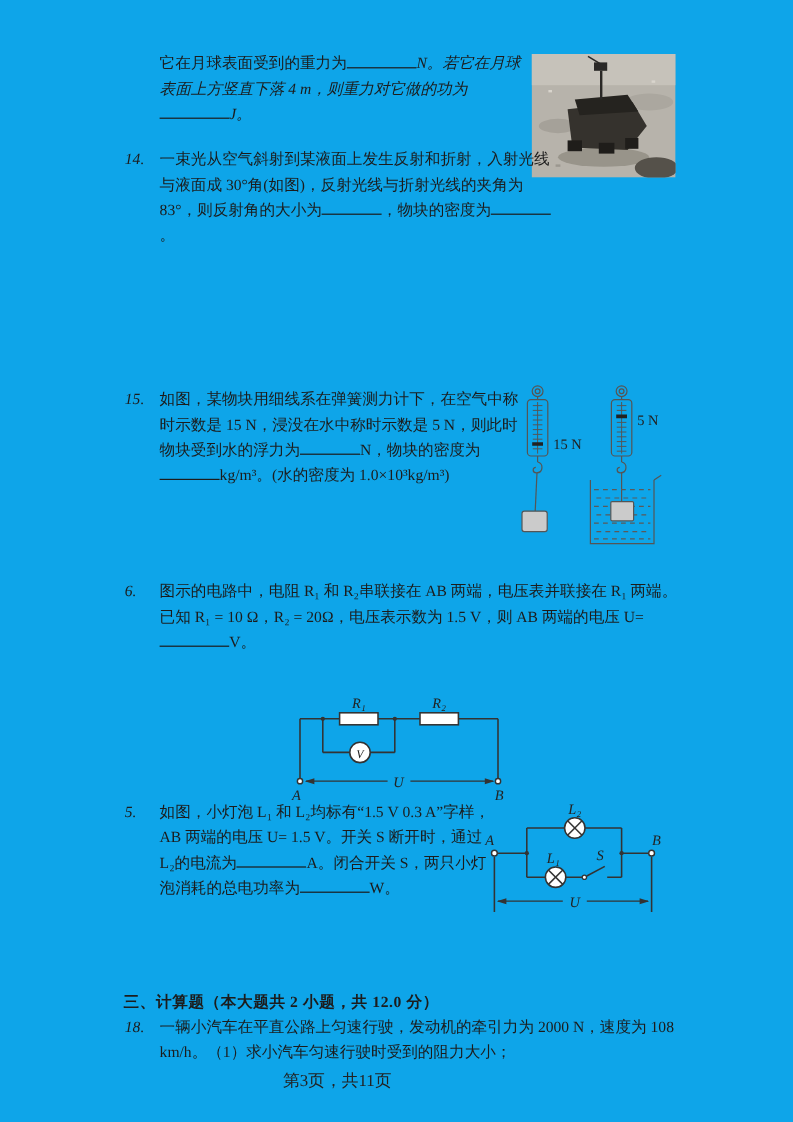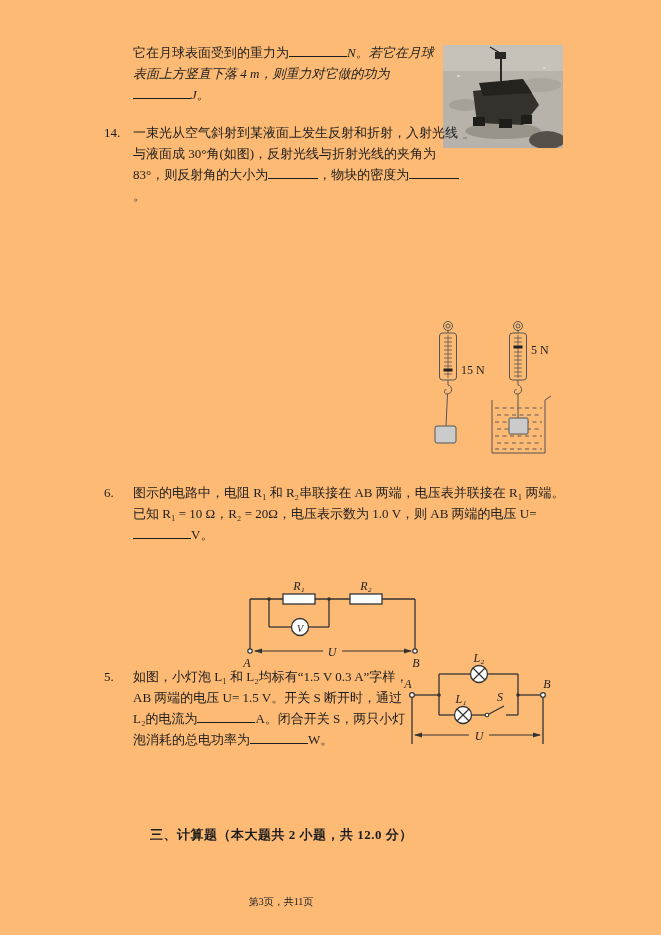--- a/index.html
+++ b/index.html
@@ -1,31 +1,31 @@
 <!DOCTYPE html>
 <html><head>
 <meta charset="utf-8">
 <style>
   html,body{margin:0;padding:0;background:#ffffff;}
   .page{
-    position:relative;width:661px;height:935px;background:#fdba74;overflow:hidden;
+    position:relative;width:661px;height:935px;background:#0ea5e9;overflow:hidden;
     font-family:"Liberation Serif","DejaVu Serif",serif;
     color:#1c1c1c;font-size:13px;line-height:21px;
   }
   .q{position:absolute;display:flex;}
-  .qnum{flex:0 0 29px;width:29px;}
+  .qnum{flex:0 0 29px;width:29px;font-style:italic;}
   .qtext{flex:1;}
   .blank{
     display:inline-block;width:50px;height:13px;
     border-bottom:1px solid #1c1c1c;vertical-align:baseline;
   }
   .blank.wide{width:58px;}
   .fig{position:absolute;}
-  .sec{position:absolute;font-weight:bold;letter-spacing:.5px;margin-left:47px;}
-  .footer{position:absolute;left:0;top:891px;width:562px;text-align:center;font-size:10px;color:#222;}
+  .sec{position:absolute;font-weight:bold;letter-spacing:.5px;}
+  .footer{position:absolute;left:0;top:891px;width:562px;text-align:center;font-size:14px;color:#222;}
   svg text{font-family:"Liberation Serif","DejaVu Serif",serif;}
   .it{font-style:italic;}
 </style>
 </head>
 <body>
 
 <div class="page">
 
   <div class="q" style="left:133px;top:42px;width:312px;">
     <div class="qtext"><span>它在月球表面受到的重力为</span><span class="blank wide"></span><span class="it">N。若它在月球表面上方竖直下落 4 m，则重力对它做的功为</span><span class="blank wide"></span><span class="it">J。</span></div>
@@ -52,20 +52,24 @@
       <rect x="20" y="92" width="4" height="2" fill="#9b978f"></rect>
     </svg>
   </div>
 
   <div class="q" style="left:104px;top:122px;width:362px;">
     <div class="qnum">14.</div>
     <div class="qtext"><span>一束光从空气斜射到某液面上发生反射和折射，入射光线与液面成 30°角(如图)，反射光线与折射光线的夹角为 83°，则反射角的大小为</span><span class="blank"></span><span>，物块的密度为</span><span class="blank"></span><span>。</span></div>
   </div>
 
 
+  <div class="q" style="left:104px;top:322px;width:336px;">
+    <div class="qnum">15.</div>
+    <div class="qtext"><span>如图，某物块用细线系在弹簧测力计下，在空气中称时示数是 15 N，浸没在水中称时示数是 5 N，则此时物块受到水的浮力为</span><span class="blank"></span><span>N，物块的密度为</span><span class="blank"></span><span>kg/m³。(水的密度为 1.0×10³kg/m³)</span></div>
+  </div>
 
   <div class="fig" style="left:430px;top:318px;">
     <svg width="133" height="140" viewBox="0 0 133 140">
 
       <g stroke="#555" fill="none">
         <circle cx="18" cy="8" r="4.5"></circle>
           <circle cx="18" cy="8" r="2"></circle>
         <line x1="18" y1="12.5" x2="18" y2="15"></line>
         <rect x="9.5" y="15" width="17" height="47" rx="3"></rect>
         <line x1="18" y1="17" x2="18" y2="60" stroke-width="0.8"></line>
@@ -124,21 +128,21 @@
         <line x1="65" y1="118" x2="112" y2="118" stroke-dasharray="4 3.5"></line>
         <line x1="67" y1="125" x2="110" y2="125" stroke-dasharray="4 3.5"></line>
         <line x1="65" y1="131" x2="112" y2="131" stroke-dasharray="4 3.5"></line>
       </g>
       <rect x="79" y="100" width="19" height="16" rx="1" fill="#cbcbcb" stroke="#555"></rect>
     </svg>
   </div>
 
   <div class="q" style="left:104px;top:482px;width:466px;">
     <div class="qnum">6.</div>
-    <div class="qtext"><span>图示的电路中，电阻 R₁ 和 R₂串联接在 AB 两端，电压表并联接在 R₁ 两端。已知 R₁ = 10 Ω，R₂ = 20Ω，电压表示数为 1.0 V，则 AB 两端的电压 U=</span><span class="blank wide"></span><span>V。</span></div>
+    <div class="qtext"><span>图示的电路中，电阻 R₁ 和 R₂串联接在 AB 两端，电压表并联接在 R₁ 两端。已知 R₁ = 10 Ω，R₂ = 20Ω，电压表示数为 1.5 V，则 AB 两端的电压 U=</span><span class="blank wide"></span><span>V。</span></div>
   </div>
 
   <div class="fig" style="left:235px;top:576px;">
     <svg width="205" height="100" viewBox="0 0 205 100">
       <g stroke="#333" stroke-width="1.3" fill="none">
         <line x1="15" y1="23" x2="48" y2="23"></line>
         <rect x="48" y="18" width="32" height="10" fill="#fff"></rect>
         <line x1="80" y1="23" x2="115" y2="23"></line>
         <rect x="115" y="18" width="32" height="10" fill="#fff"></rect>
         <line x1="147" y1="23" x2="180" y2="23"></line>
@@ -169,21 +173,21 @@
       <text x="12" y="91" font-size="12" font-style="italic" text-anchor="middle" fill="#222">A</text>
       <text x="181" y="91" font-size="12" font-style="italic" text-anchor="middle" fill="#222">B</text>
     </svg>
   </div>
 
   <div class="q" style="left:104px;top:666px;width:312px;">
     <div class="qnum">5.</div>
     <div class="qtext"><span>如图，小灯泡 L₁ 和 L₂均标有“1.5 V 0.3 A”字样，AB 两端的电压 U= 1.5 V。开关 S 断开时，通过 L₂的电流为</span><span class="blank wide"></span><span>A。闭合开关 S，两只小灯泡消耗的总电功率为</span><span class="blank wide"></span><span>W。</span></div>
   </div>
 
-  <div class="fig" style="left:403px;top:640px;text-align:right;">
+  <div class="fig" style="left:403px;top:656px;text-align:right;">
     <svg width="152" height="125" viewBox="0 0 152 125">
       <g stroke="#333" stroke-width="1.3" fill="none">
         <line x1="11.5" y1="55" x2="36" y2="55"></line>
         <line x1="36" y1="34" x2="36" y2="75"></line>
         <line x1="115" y1="34" x2="115" y2="75"></line>
         <line x1="115" y1="55" x2="137.5" y2="55"></line>
 
         <line x1="36" y1="34" x2="67.5" y2="34"></line>
         <circle cx="76" cy="34" r="8.5" fill="#fff"></circle>
         <line x1="70" y1="28" x2="82" y2="40"></line>
@@ -217,16 +221,20 @@
       <text x="58" y="63" font-size="12" font-style="italic" text-anchor="middle" fill="#222">L₁</text>
       <text x="97" y="61" font-size="12" font-style="italic" text-anchor="middle" fill="#222">S</text>
       <text x="5" y="48" font-size="12" font-style="italic" text-anchor="middle" fill="#222">A</text>
       <text x="144" y="48" font-size="12" font-style="italic" text-anchor="middle" fill="#222">B</text>
       <text x="76" y="100" font-size="12" font-style="italic" text-anchor="middle" fill="#222">U</text>
     </svg>
   </div>
 
   <div class="sec" style="left:103px;top:824px;width:470px;">三、计算题（本大题共 2 小题，共 12.0 分）</div>
 
+  <div class="q" style="left:104px;top:845px;width:470px;">
+    <div class="qnum">18.</div>
+    <div class="qtext">一辆小汽车在平直公路上匀速行驶，发动机的牵引力为 2000 N，速度为 108 km/h。（1）求小汽车匀速行驶时受到的阻力大小；</div>
+  </div>
 
   <div class="footer">第3页，共11页</div>
 
 </div>
 
 </body></html>

